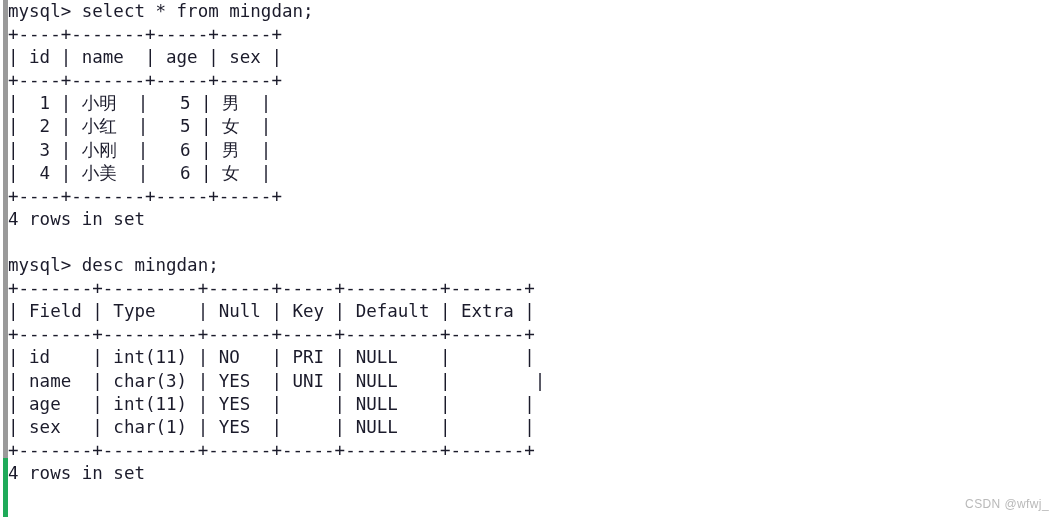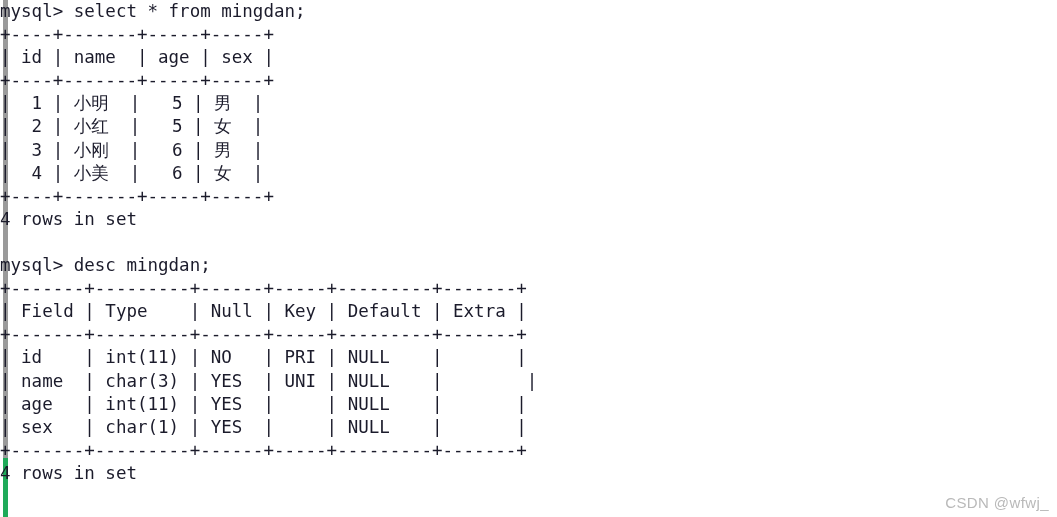--- a/index.html
+++ b/index.html
@@ -34,21 +34,21 @@
   #gutter .thumb {
     position: absolute;
     left: 0;
     width: 5px;
     background: #1faa59;
   }
 
   
   #terminal {
     position: absolute;
-    left: 0;
+    left: 8px;
     top: 0px;
     width: 1040px;
     white-space: pre;
     font-size: 17.5px;
     line-height: 23.1px;
     letter-spacing: 0px;
     color: #1b1b2b;
     font-family: "DejaVu Sans Mono", "Liberation Mono", monospace;
   }
   #terminal .line {
@@ -59,21 +59,21 @@
   #terminal .line.blank {
     height: 23.1px;
   }
 
   
   #watermark {
     position: absolute;
     right: 8px;
     bottom: 6px;
     font-family: "Liberation Sans", sans-serif;
-    font-size: 15px;
+    font-size: 12px;
     color: #b9b9b9;
     letter-spacing: 0.4px;
     white-space: pre;
   }
 </style>
 </head>
 <body style="background: rgb(255, 255, 255);">
 
 <div id="gutter">
   <div class="track" style="background: rgb(154, 154, 154);"></div>

